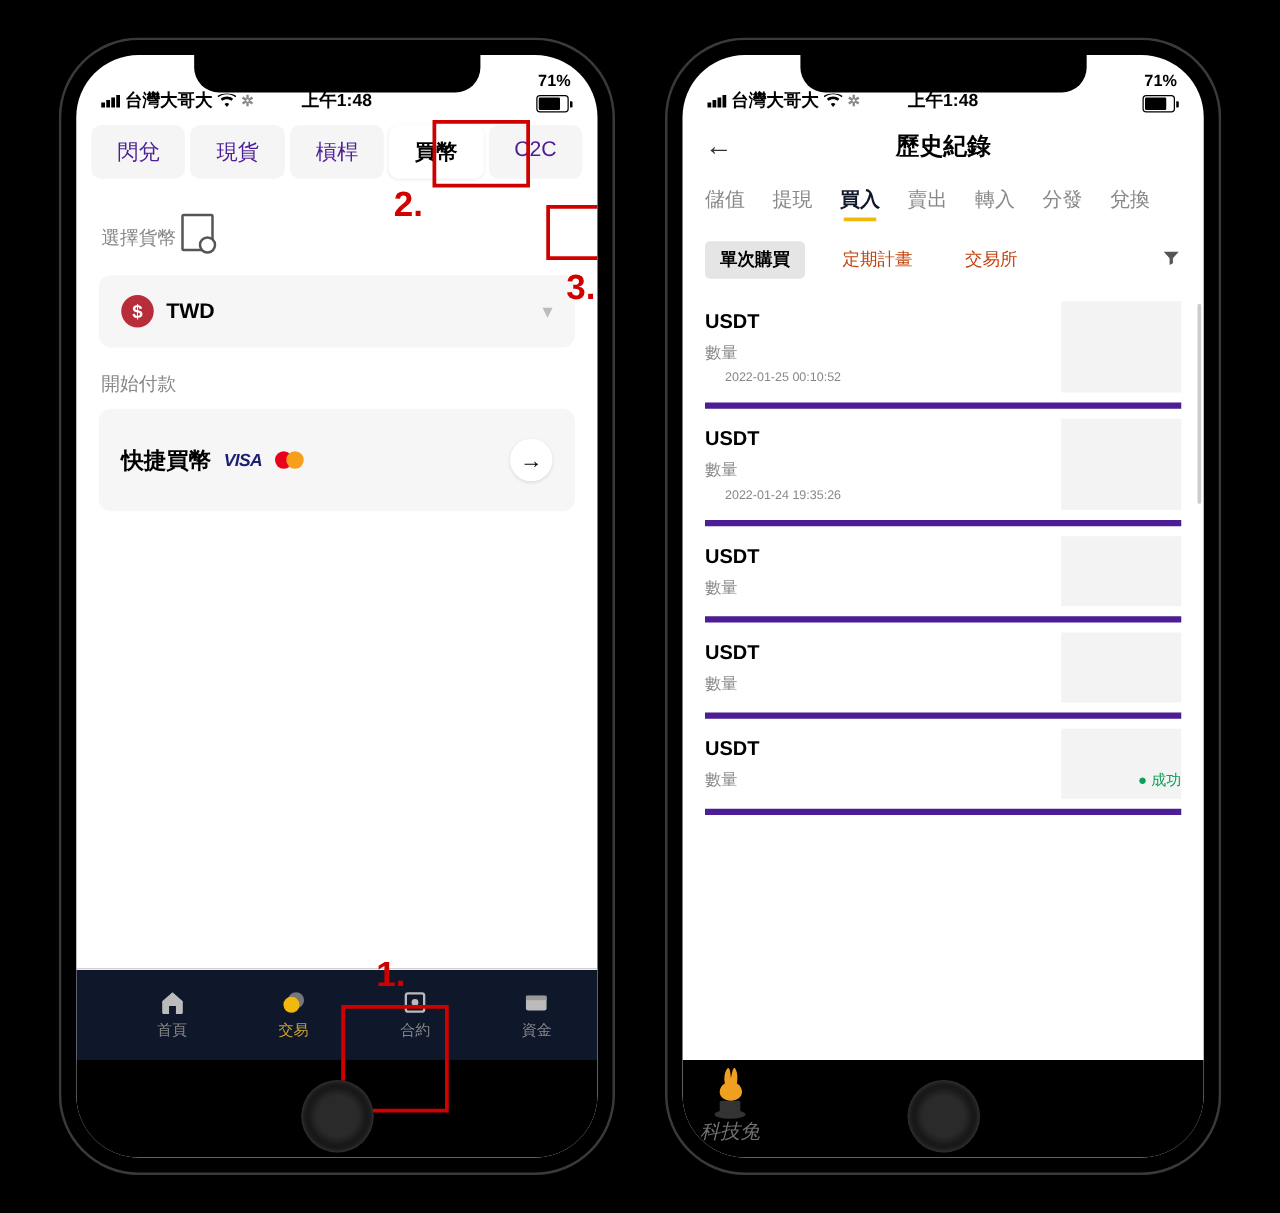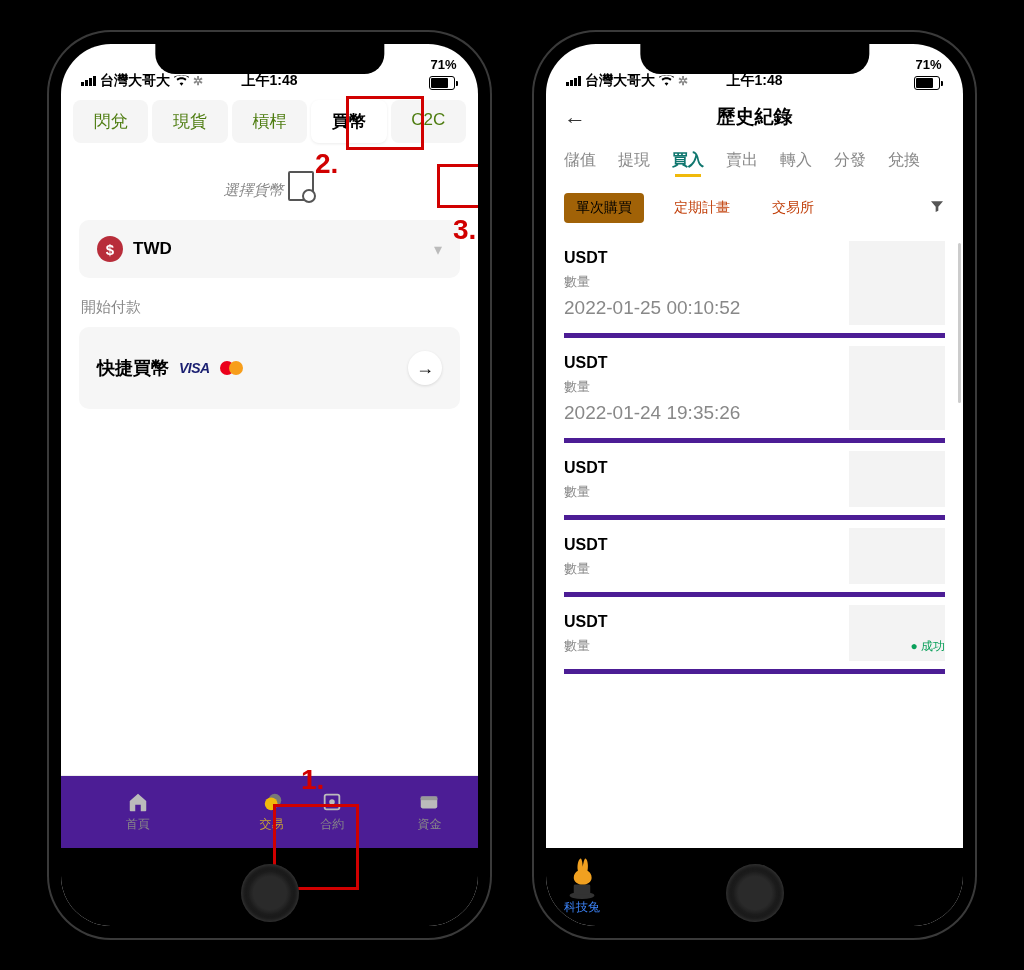--- a/index.html
+++ b/index.html
@@ -82,26 +82,26 @@
   .battery { display: inline-flex; align-items: center; }
   .battery-body { width: 24px; height: 12px; border: 1px solid #000; border-radius: 3px; position: relative; }
   .battery-fill { position: absolute; left: 1px; top: 1px; bottom: 1px; width: 70%; background: #000; border-radius: 1px; }
   .battery-tip { width: 2px; height: 5px; background: #000; margin-left: 1px; border-radius: 0 1px 1px 0; }
   .status-center { position: absolute; left: 50%; transform: translateX(-50%); }
 
   
   .tabs-row { display: flex; padding: 8px 12px 8px 12px; gap: 4px; }
   .main-tab {
     flex: 1; text-align: center; padding: 10px 0; border-radius: 8px;
-    color: #4d7c0f; font-size: 17px; background: #f5f5f5;
+    color: #4c1d95; font-size: 17px; background: #f5f5f5;
   }
   .main-tab.active { color: #000; font-weight: 700; background: #fff; box-shadow: 0 1px 3px rgba(0,0,0,.08); }
   .content1 { flex: 1; padding: 10px 18px; overflow: hidden; }
   .section-label { color: #888; font-size: 15px; margin: 20px 0 10px 2px; }
-  .hist-row { display:flex; justify-content: center; align-items: center; font-style: italic;}
+  .hist-row { display:flex; justify-content: flex-start; align-items: center;}
   .doc-icon { width:22px; height:26px; border:2px solid #555; border-radius:2px; position:relative; }
   .doc-icon::after{content:""; position:absolute; right:-4px; bottom:-4px; width:10px;height:10px;border:2px solid #555; border-radius:50%; background:#fff;}
   .currency-card {
     background: #f6f6f6; border-radius: 10px; padding: 16px 18px;
     display: flex; align-items: center; gap: 10px; margin-top: 10px;
   }
   .coin { width: 26px; height: 26px; border-radius: 50%; background: #b82d3a; color:#fff; display:flex;align-items:center;justify-content:center;font-weight:700;font-size:15px;}
   .currency-code { font-weight: 700; font-size: 17px; }
   .chev { margin-left: auto; color: #bbb; }
   .pay-card {
@@ -113,52 +113,52 @@
   .mc { display:inline-flex; }
   .mc-c { width:14px; height:14px; border-radius:50%; }
   .mc-r { background:#eb001b; }
   .mc-y { background:#f79e1b; margin-left:-5px; }
   .arrow-btn {
     margin-left:auto; width:34px;height:34px;border-radius:50%;background:#fff;
     display:flex;align-items:center;justify-content:center;font-size:18px;
     box-shadow:0 1px 3px rgba(0,0,0,.12);
   }
   .bottom-nav {
-    height:72px; border-top:1px solid #eee; display:flex; background:#4c1d95;padding-left:28px;
+    height:72px; border-top:1px solid #eee; display:flex; background:#0f172a;padding-left:28px;
   }
   .nav-item { flex:1; display:flex; flex-direction:column; align-items:center; justify-content:center; gap:3px; color:#888; font-size:12px;}
-  .nav-item.active { color:#caa333;align-items:flex-end; }
+  .nav-item.active { color:#caa333; }
   .nav-icon { font-size:20px; height:22px; display:flex; align-items:center;}
 
   
   .header2 { display:flex; align-items:center; justify-content:center; padding:12px 14px; position:relative;}
   .back-btn { position:absolute; left:18px; font-size:22px; color:#333;}
   .header2 .title { font-size:19px; font-weight:700;}
   .subtabs { display:flex; gap:22px; padding:8px 18px; overflow:hidden; white-space:nowrap; font-size:16px; color:#888;}
-  .subtab.active { color:#0f766e; font-weight:700; position:relative;}
+  .subtab.active { color:#0f172a; font-weight:700; position:relative;}
   .subtab.active::after{content:""; position:absolute; left:10%; right:10%; bottom:-6px; height:3px; background:#f0b90b;}
   .filter-row { display:flex; align-items:center; gap:18px; padding:14px 18px 10px 18px;}
-  .chip { background:#a16207; padding:6px 12px; border-radius:4px; font-size:14px; font-weight:400;}
+  .chip { background:#e5e5e5; padding:6px 12px; border-radius:4px; font-size:14px; font-weight:700;}
   .chip.plain { background:transparent; color:#c2410c; font-weight:400;}
   .filter-ico { margin-left:auto; font-size:16px; color:#555;}
   .records { flex:1; overflow:hidden; padding:0 18px; position:relative;}
   .record { padding:16px 0 14px 0; border-bottom:5px solid #4c1d95; display:flex; flex-direction:column; gap:6px; position:relative;}
   .rec-title { font-size:16px; font-weight:600;}
   .rec-sub { color:#888; font-size:13px;}
-  .rec-ts { color:#888; font-size:19px;}
+  .rec-ts { color:#888; font-size:10px;margin-left:16px;}
   .rec-shade { position:absolute; right:0; top:8px; width:96px; bottom:8px; background:#f3f3f3;}
   .success { position:absolute; right:0; bottom:14px; color:#0aa05a; font-size:12px;}
   .scroll-track { position:absolute; right:2px; top:10px; width:3px; height:160px; background:#ccc; border-radius:2px;}
 
   
   .anno-box { position:absolute; border:3px solid #d10000; box-sizing:border-box; pointer-events:none;}
   .anno-num { position:absolute; color:#d10000; font-size:28px; font-weight:600; pointer-events:none;}
   .rabbit { position:absolute; bottom:10px; left:14px; z-index:5; display:flex;flex-direction:column;align-items:center;}
   .rabbit svg { width:44px; height:44px;}
-  .rabbit-label { color:#3b82f6; font-size:12px; margin-top:-2px;}
+  .rabbit-label { color:#737373; font-size:16px; margin-top:-2px;font-style:italic;}
 </style>
 </head>
 <body>
 
 <div class="phone">
   <div class="screen">
     <div class="notch"></div>
 
     <div class="status-bar">
       <div class="status-left">

